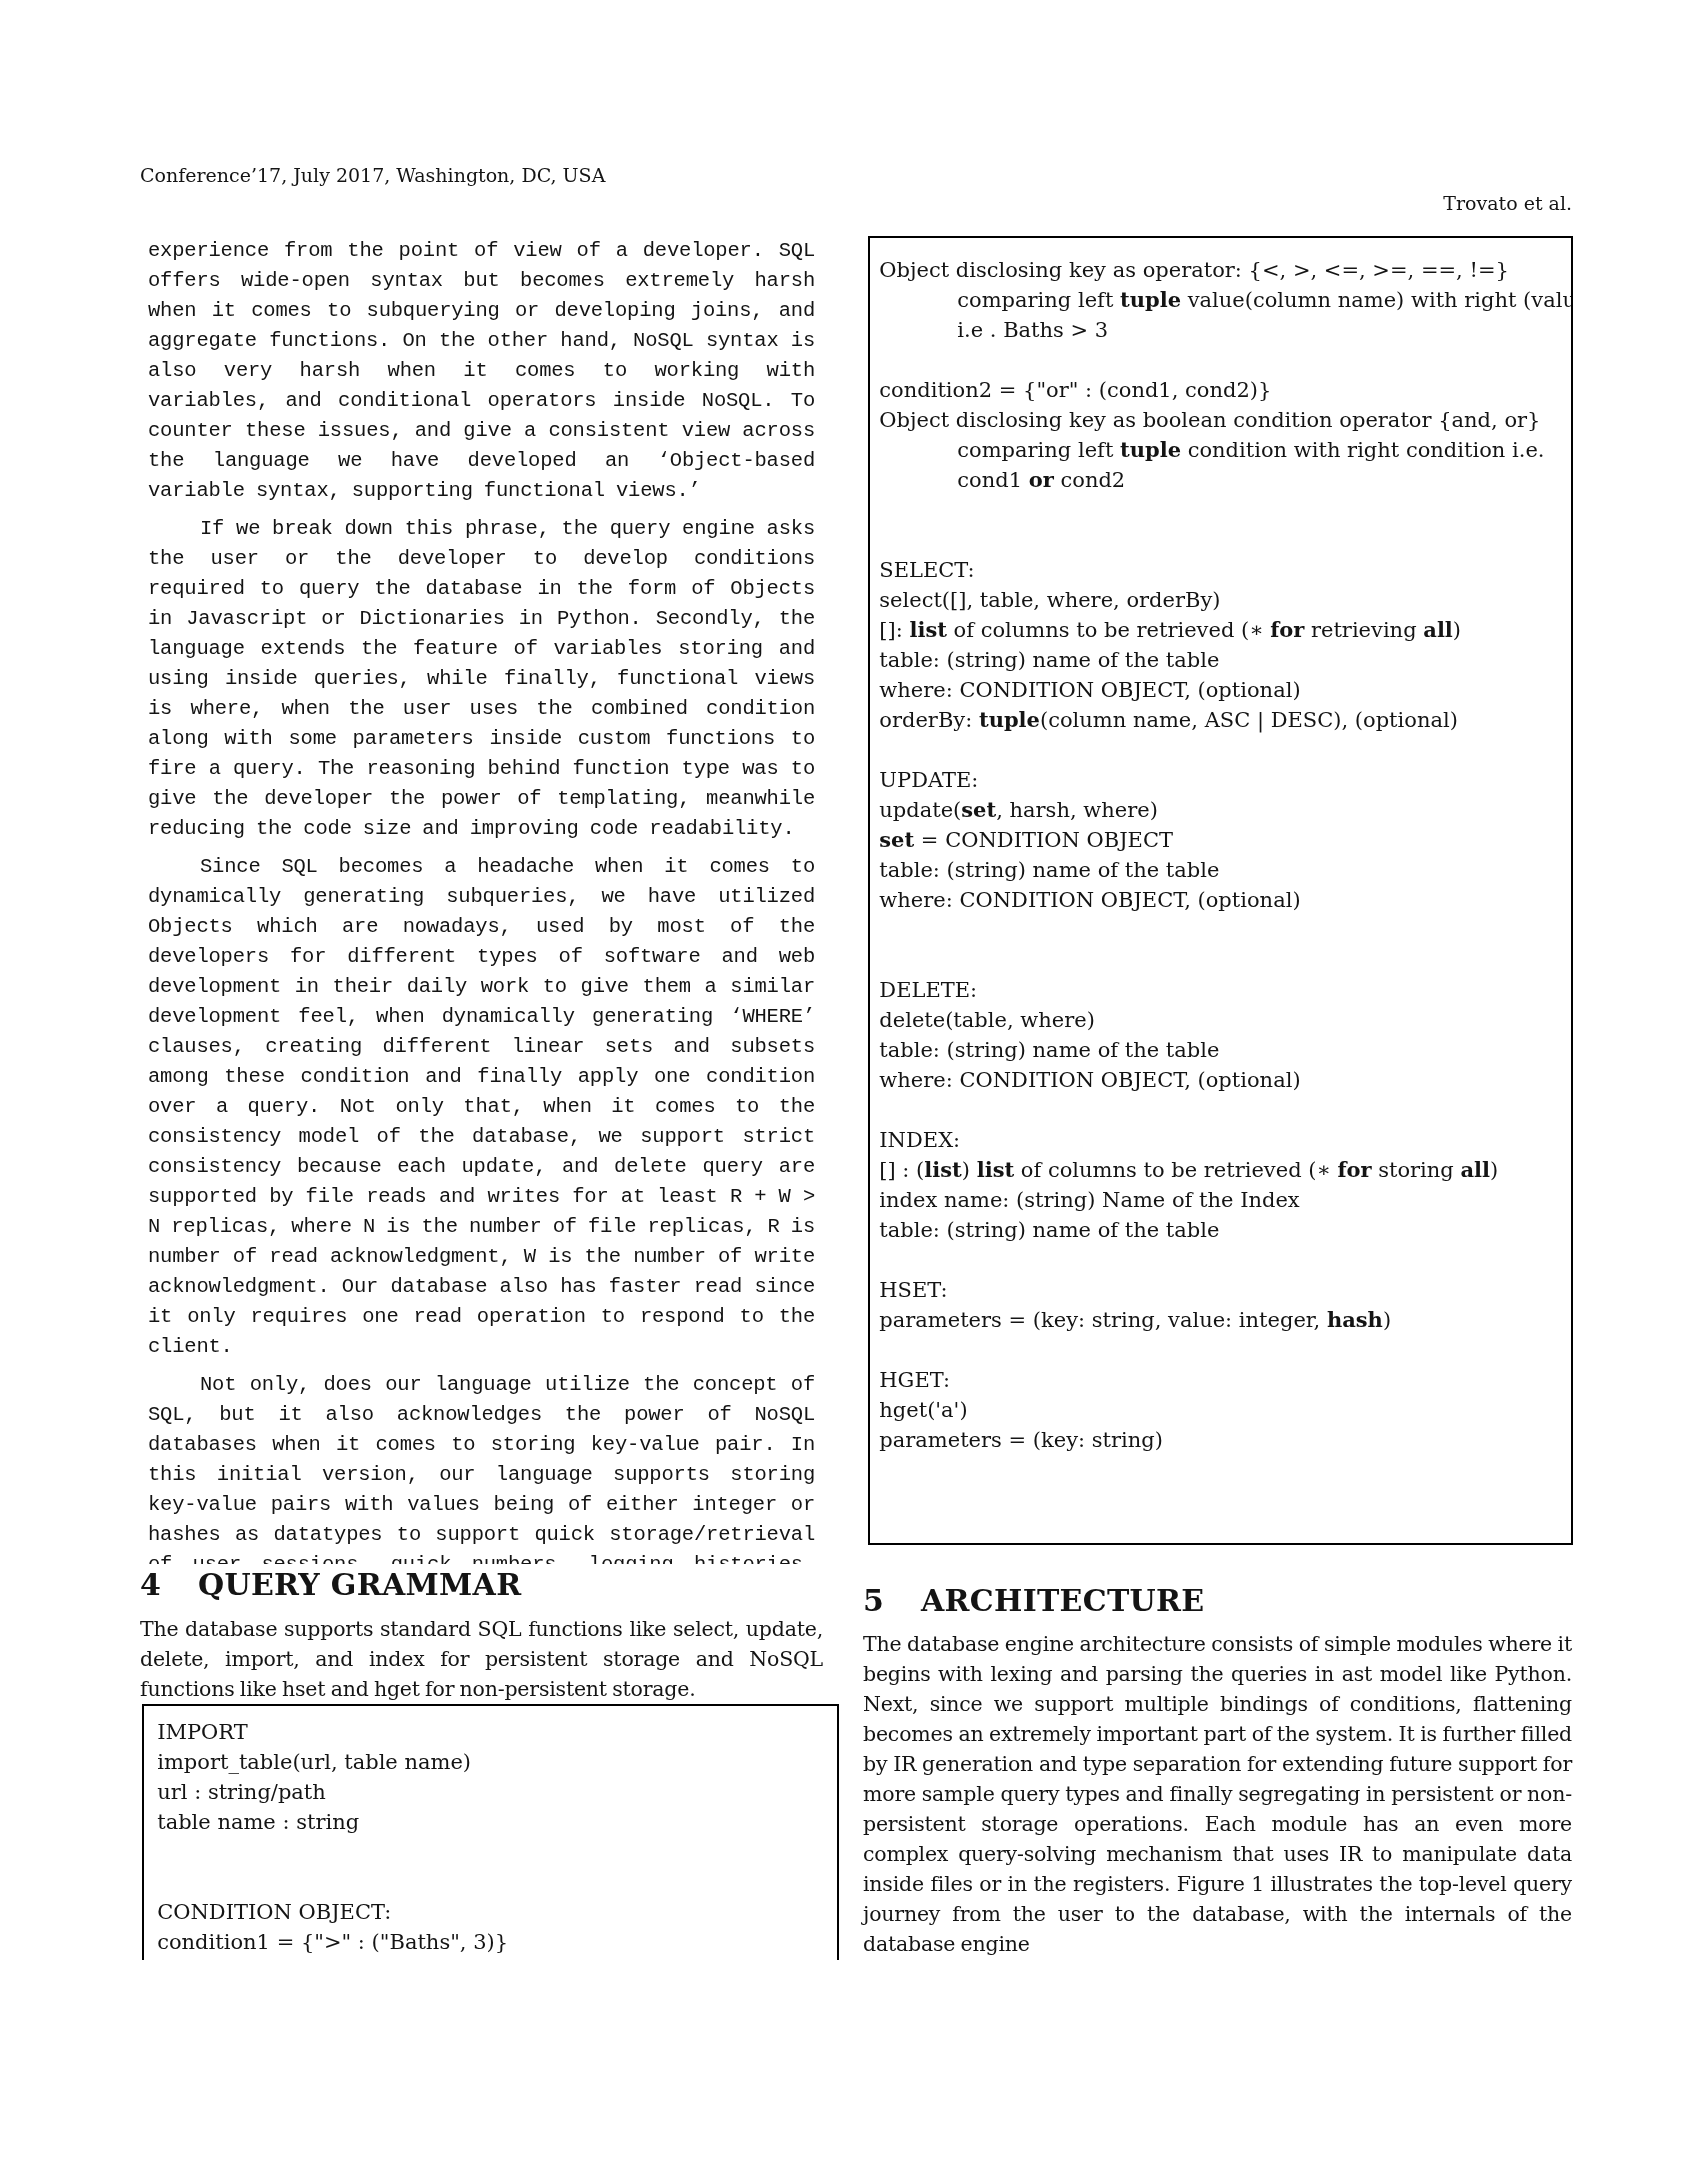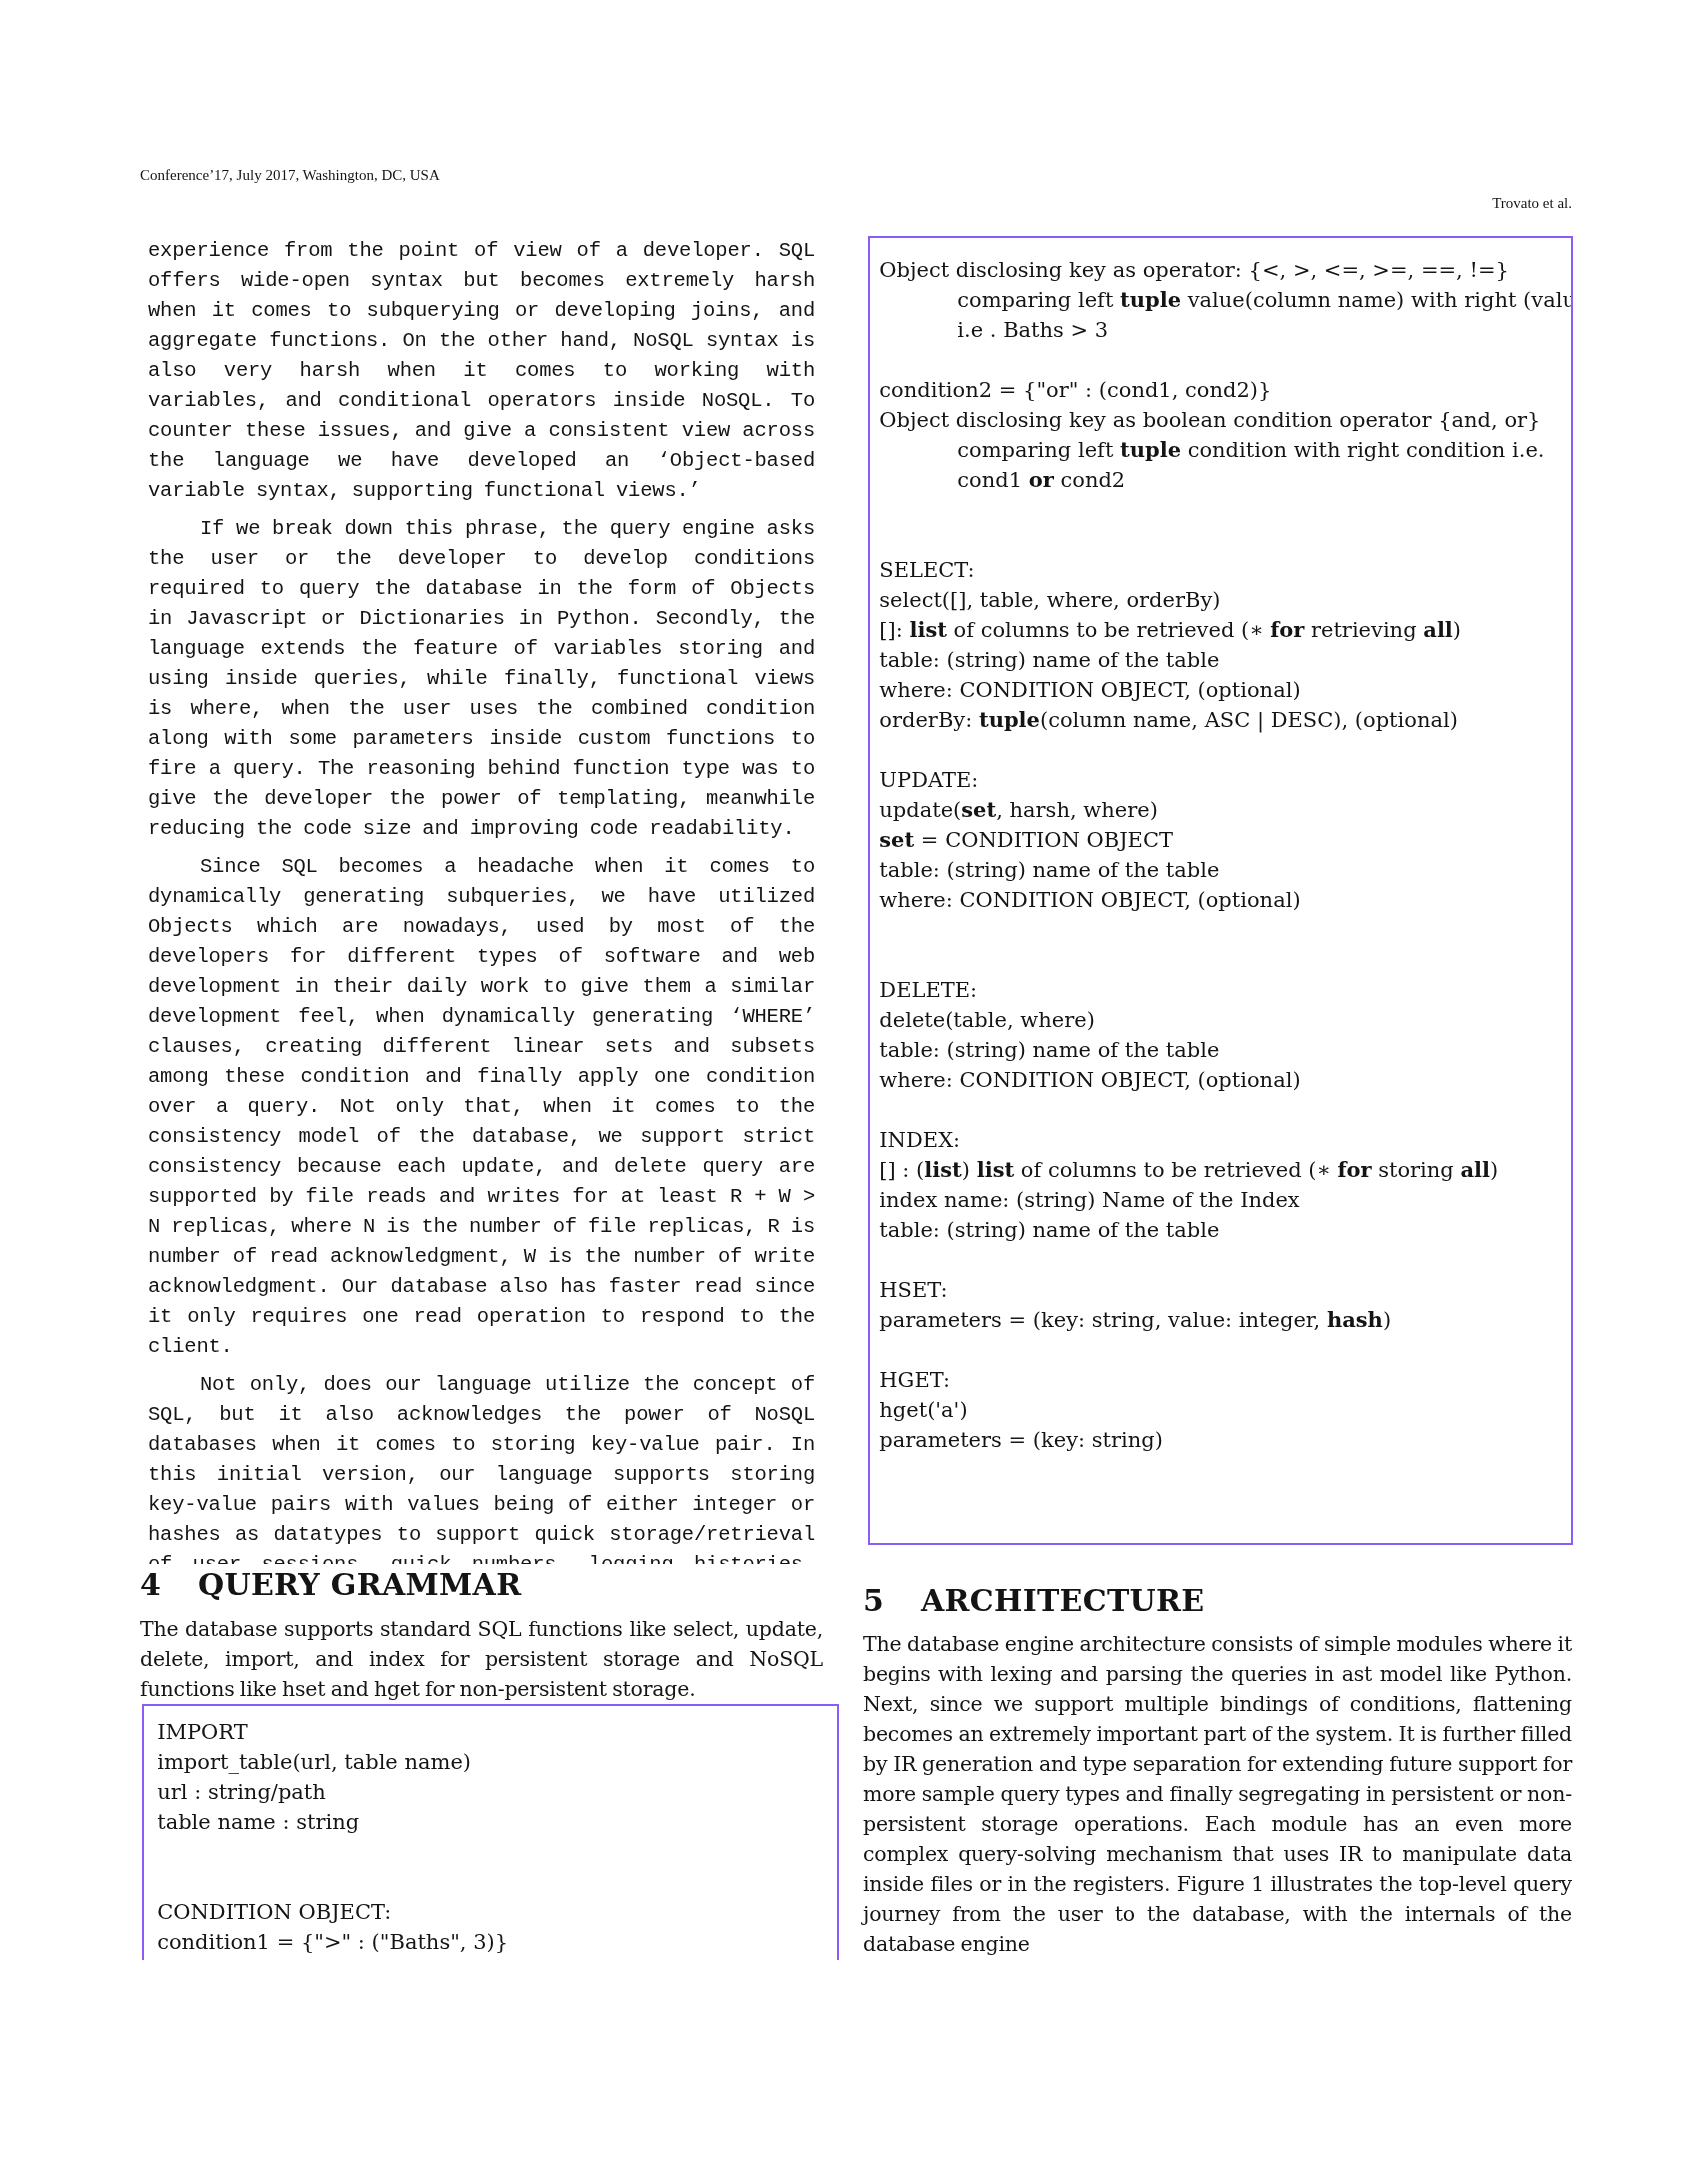--- a/index.html
+++ b/index.html
@@ -4,21 +4,21 @@
 <style>
   html,body { margin:0; padding:0; background:#e8e8e8; }
   .page {
     position:relative; width:1687px; height:2183px; margin:0 auto;
     background:#ffffff; color:#141414;
     font-family:"DejaVu Serif", serif;
     overflow:hidden;
   }
   .running-header {
     position:absolute; left:140px; top:163px; width:1432px;
-    font-size:15px; line-height:24px;font-family:Liberation Serif, serif;
+    font-size:19px; line-height:24px;
   }
   .running-header .hdr-right { position:absolute; right:0; top:0;margin-top:28px; }
 
   .left-flow {
     position:absolute; left:140px; top:228px; width:683px; height:1336px;
     overflow:hidden;
     font-size:20.5px; line-height:30px; text-align:justify;
     letter-spacing:-0.2px; word-spacing:-1px;
   }
   p.body-para { margin:8px;font-family:Liberation Mono, monospace; }
@@ -36,21 +36,21 @@
   p.sec-para {
     position:absolute; margin:0;
     font-size:20.5px; line-height:30px; text-align:justify;
     letter-spacing:-0.2px; word-spacing:-1px;
   }
   .s4p { left:140px; top:1614px; width:683px; max-height:91px; overflow:hidden; }
   .s5p { left:863px; top:1629px; width:709px; }
 
   .box {
     box-sizing:border-box; position:absolute;
-    border:2px solid #8b5cf6;
+    border:2px solid #000000;
     font-size:21px; line-height:30px;
   }
   .spec-box {
     left:868px; top:236px; width:705px; height:1309px;
     padding:17px 9.3px; overflow:hidden;
   }
   .grammar-box {
     left:142px; top:1704px; width:697px; height:256px;
     border-bottom:none;
     padding:10.6px 13.2px; overflow:hidden;

